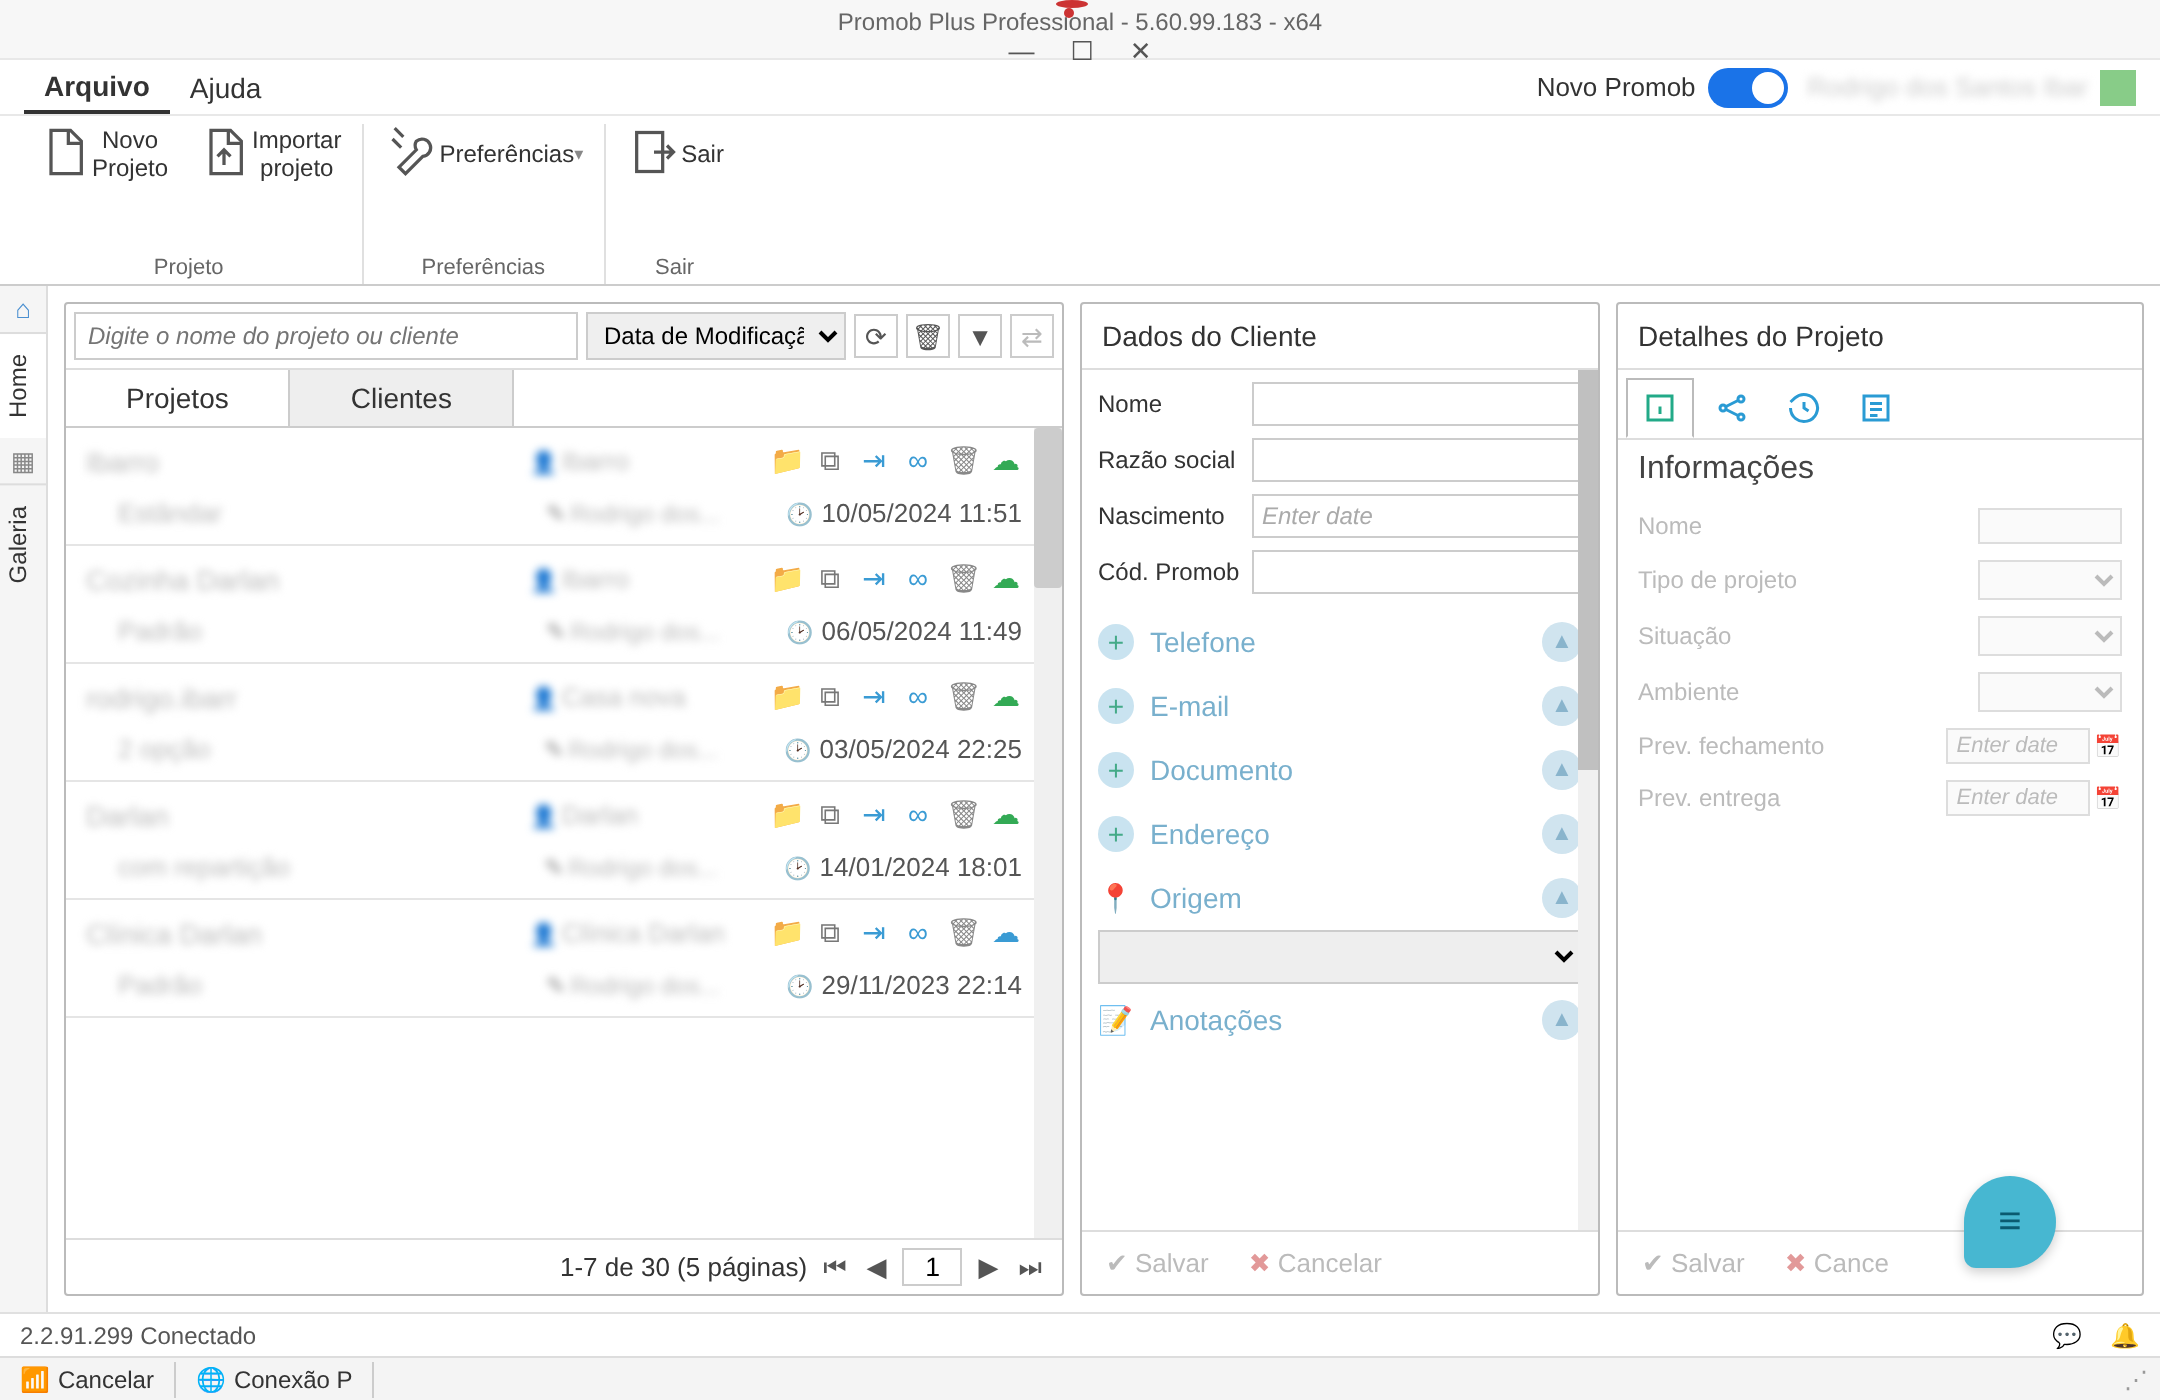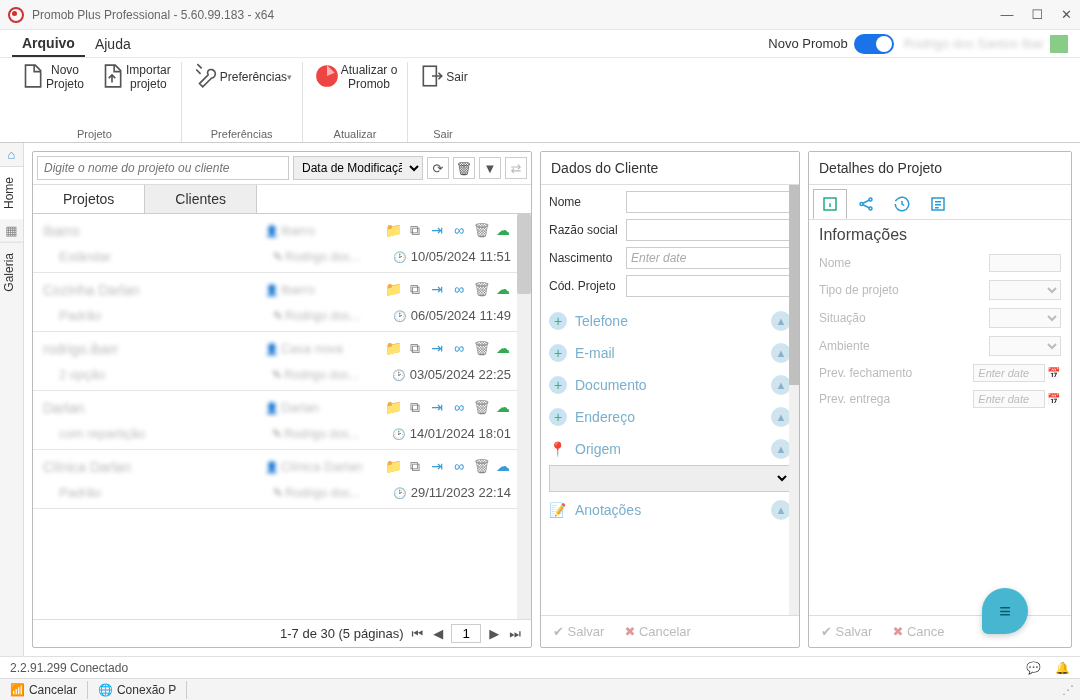--- a/index.html
+++ b/index.html
@@ -1,19 +1,19 @@
 <!DOCTYPE html>
 <html><head>
 <meta charset="utf-8">
 <style>
 * { box-sizing: border-box; margin: 0; padding: 0; font-family: "Segoe UI", Tahoma, sans-serif; }
 body { background: #fff; width: 1080px; height: 700px; overflow: hidden; font-size: 13px; color: #333; }
 
 
-.titlebar { height: 30px; background: #f7f7f7; display: flex; align-items: center; padding: 0 8px; border-bottom: 1px solid #e8e8e8; }
+.titlebar { height: 30px; background: #f7f7f7; display: flex; align-items: center; padding: 0 8px; border-bottom: 1px solid #e8e8e8; flex-direction: column; }
 .titlebar .app-icon { width: 16px; height: 16px; border-radius: 50%; border: 2px solid #c33; margin-right: 8px; position: relative; }
 .titlebar .app-icon::after { content: ""; position: absolute; width: 5px; height: 5px; background: #c33; border-radius: 50%; top: 2px; left: 2px; }
 .titlebar .title { color: #666; font-size: 12px; flex: 1; }
 .titlebar .winbtns { display: flex; gap: 18px; color: #555; }
 .titlebar .winbtns span { cursor: pointer; }
 
 
 .menubar { height: 28px; display: flex; align-items: center; padding: 0 12px; border-bottom: 1px solid #e8e8e8; }
 .menubar .menu { padding: 4px 10px; font-size: 14px; color: #333; cursor: pointer; }
 .menubar .menu.active { font-weight: 600; border-bottom: 2px solid #333; }
@@ -182,35 +182,20 @@
         <span>Preferências</span>
         <span style="font-size:9px;color:#888">▾</span>
       </div>
     </div>
     <div class="group-label">Preferências</div>
   </div>
   <div class="group">
     <div class="btns">
       <div class="rbtn">
         <div class="icon">
-            <svg width="26" height="26" viewBox="0 0 24 24">
-              <circle cx="12" cy="12" r="10" fill="#e44"></circle>
-              <path d="M12 2v10l7-3" fill="#fff" opacity=".6"></path>
-            </svg>
-          </div>
-        <span style="white-space:pre-line">Atualizar o
-Promob</span>
-      </div>
-    </div>
-    <div class="group-label">Atualizar</div>
-  </div>
-  <div class="group">
-    <div class="btns">
-      <div class="rbtn">
-        <div class="icon">
             <svg width="26" height="26" viewBox="0 0 24 24" fill="none" stroke="#555" stroke-width="1.5">
               <rect x="4" y="3" width="12" height="18"></rect>
               <path d="M12 12h9m-3-3 3 3-3 3"></path>
             </svg>
           </div>
         <span>Sair</span>
       </div>
     </div>
     <div class="group-label">Sair</div>
   </div>
@@ -358,21 +343,21 @@
           </div>
         <div class="frow">
             <label>Razão social</label>
             <input style="">
           </div>
         <div class="frow">
             <label>Nascimento</label>
             <input placeholder="Enter date" style="">
           </div>
         <div class="frow">
-            <label>Cód. Projeto</label>
+            <label>Cód. Promob</label>
             <input style="">
           </div>
 
         <div class="section">
             <div class="sicon-add">+</div>
             <div class="slabel">Telefone</div>
             <div class="chev">▲</div>
           </div>
         <div class="section">
             <div class="sicon-add">+</div>

